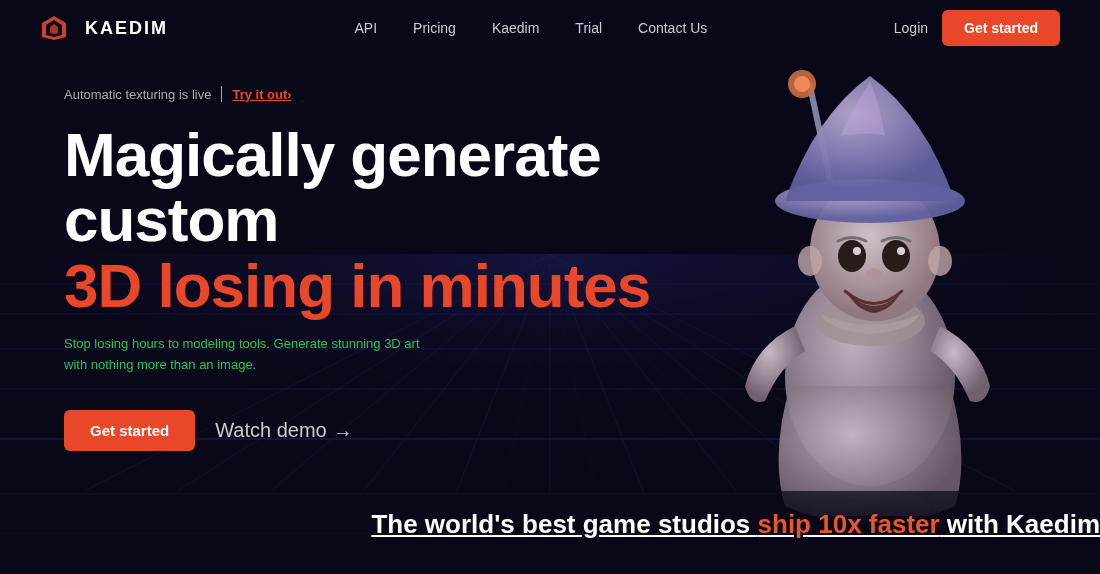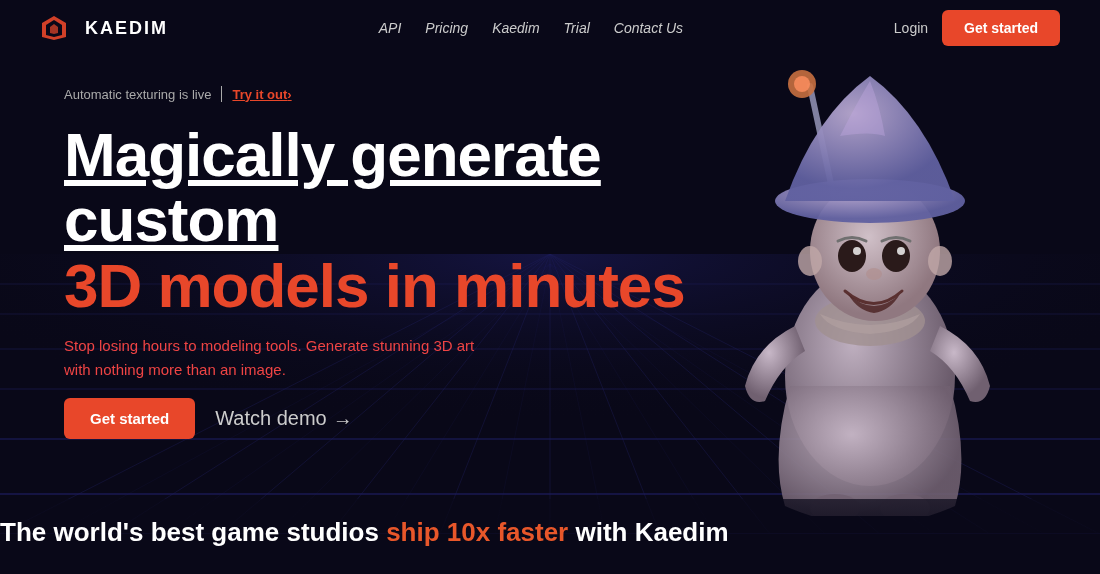--- a/index.html
+++ b/index.html
@@ -40,22 +40,21 @@
     .logo-text {
       font-size: 18px;
       font-weight: 700;
       letter-spacing: 2px;
       color: #fff;
     }
 
     .nav-links {
       display: flex;
       align-items: center;
-      gap: 24px;
-      font-style: italic;
+      gap: 36px;
     }
 
     .nav-link {
       font-size: 14px;
       color: #ccc;
       text-decoration: none;
       cursor: pointer;
     }
 
     .nav-actions {
@@ -124,36 +123,35 @@
       z-index: 2;
       max-width: 680px;
     }
 
     .hero-title-white {
       font-size: 62px;
       font-weight: 800;
       line-height: 1.05;
       color: #fff;
       letter-spacing: -1px;
-      text-decoration: underline;
     }
 
     .hero-title-orange {
       font-size: 62px;
       font-weight: 800;
       line-height: 1.1;
       color: #e8472a;
       letter-spacing: -1px;
     }
 
     .hero-subtitle {
-      font-size: 15px;
-      color: #ef4444;
+      font-size: 13px;
+      color: #22c55e;
       margin-top: 14px;
-      margin-bottom: 16px;
+      margin-bottom: 34px;
       line-height: 1.6;
       max-width: 420px;
     }
 
     .hero-buttons {
       display: flex;
       align-items: center;
       gap: 20px;
     }
 
@@ -186,30 +184,31 @@
       top: -20px;
       width: 400px;
       height: 480px;
       z-index: 2;
       pointer-events: none;
     }
 
     
     .footer-tagline {
       position: absolute;
-      bottom: 8px;
+      bottom: 16px;
       left: 0;
       width: 100%;
-      text-align: left;
+      text-align: right;
       padding: 18px 0;
       font-size: 26px;
       font-weight: 700;
       color: #fff;
       z-index: 5;
       background: linear-gradient(to top, rgba(9,8,24,1) 0%, rgba(9,8,24,0.7) 100%);
+      text-decoration: underline;
     }
 
     .footer-tagline-orange {
       color: #e8572a;
     }
 
     
     .grid-lines {
       position: absolute;
       bottom: 40px;
@@ -295,21 +294,21 @@
     <span>Automatic texturing is live</span>
     <div class="announcement-divider"></div>
     <span class="announcement-link">
       <span>Try it out</span>
       <span>›</span>
     </span>
   </div>
 
   <div class="hero-content">
     <div class="hero-title-white">Magically generate custom</div>
-    <div class="hero-title-orange">3D models in minutes</div>
+    <div class="hero-title-orange">3D losing in minutes</div>
 
     <div class="hero-subtitle">
       <span>Stop losing hours to modeling tools. Generate stunning 3D art</span><br>
       <span>with nothing more than an image.</span>
     </div>
 
     <div class="hero-buttons">
       <button class="btn-get-started-hero">Get started</button>
       <button class="btn-watch-demo">
         <span>Watch demo</span>

